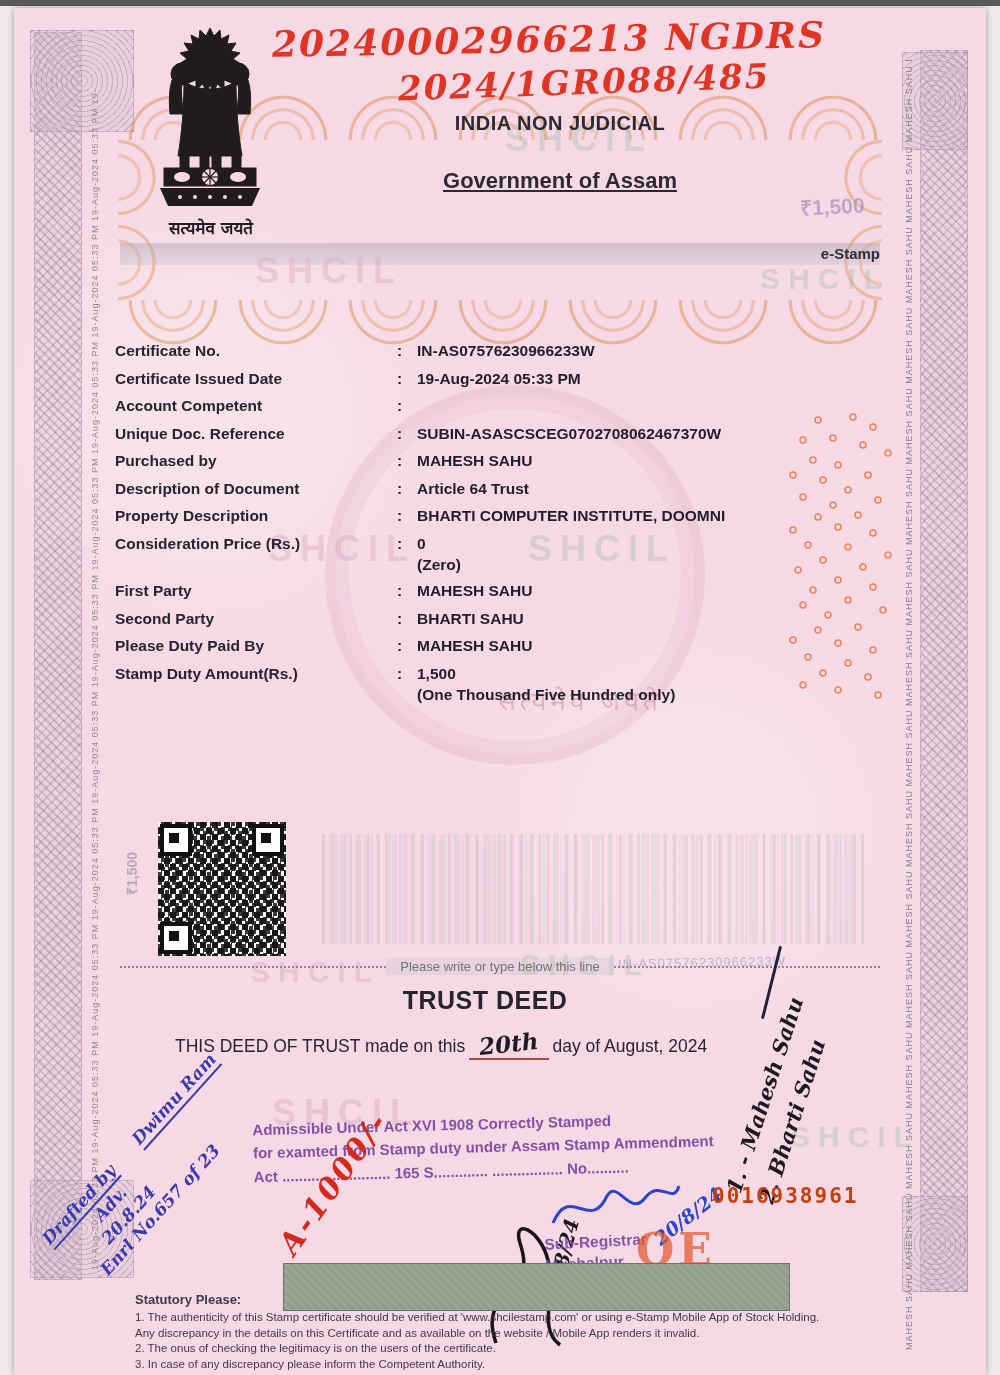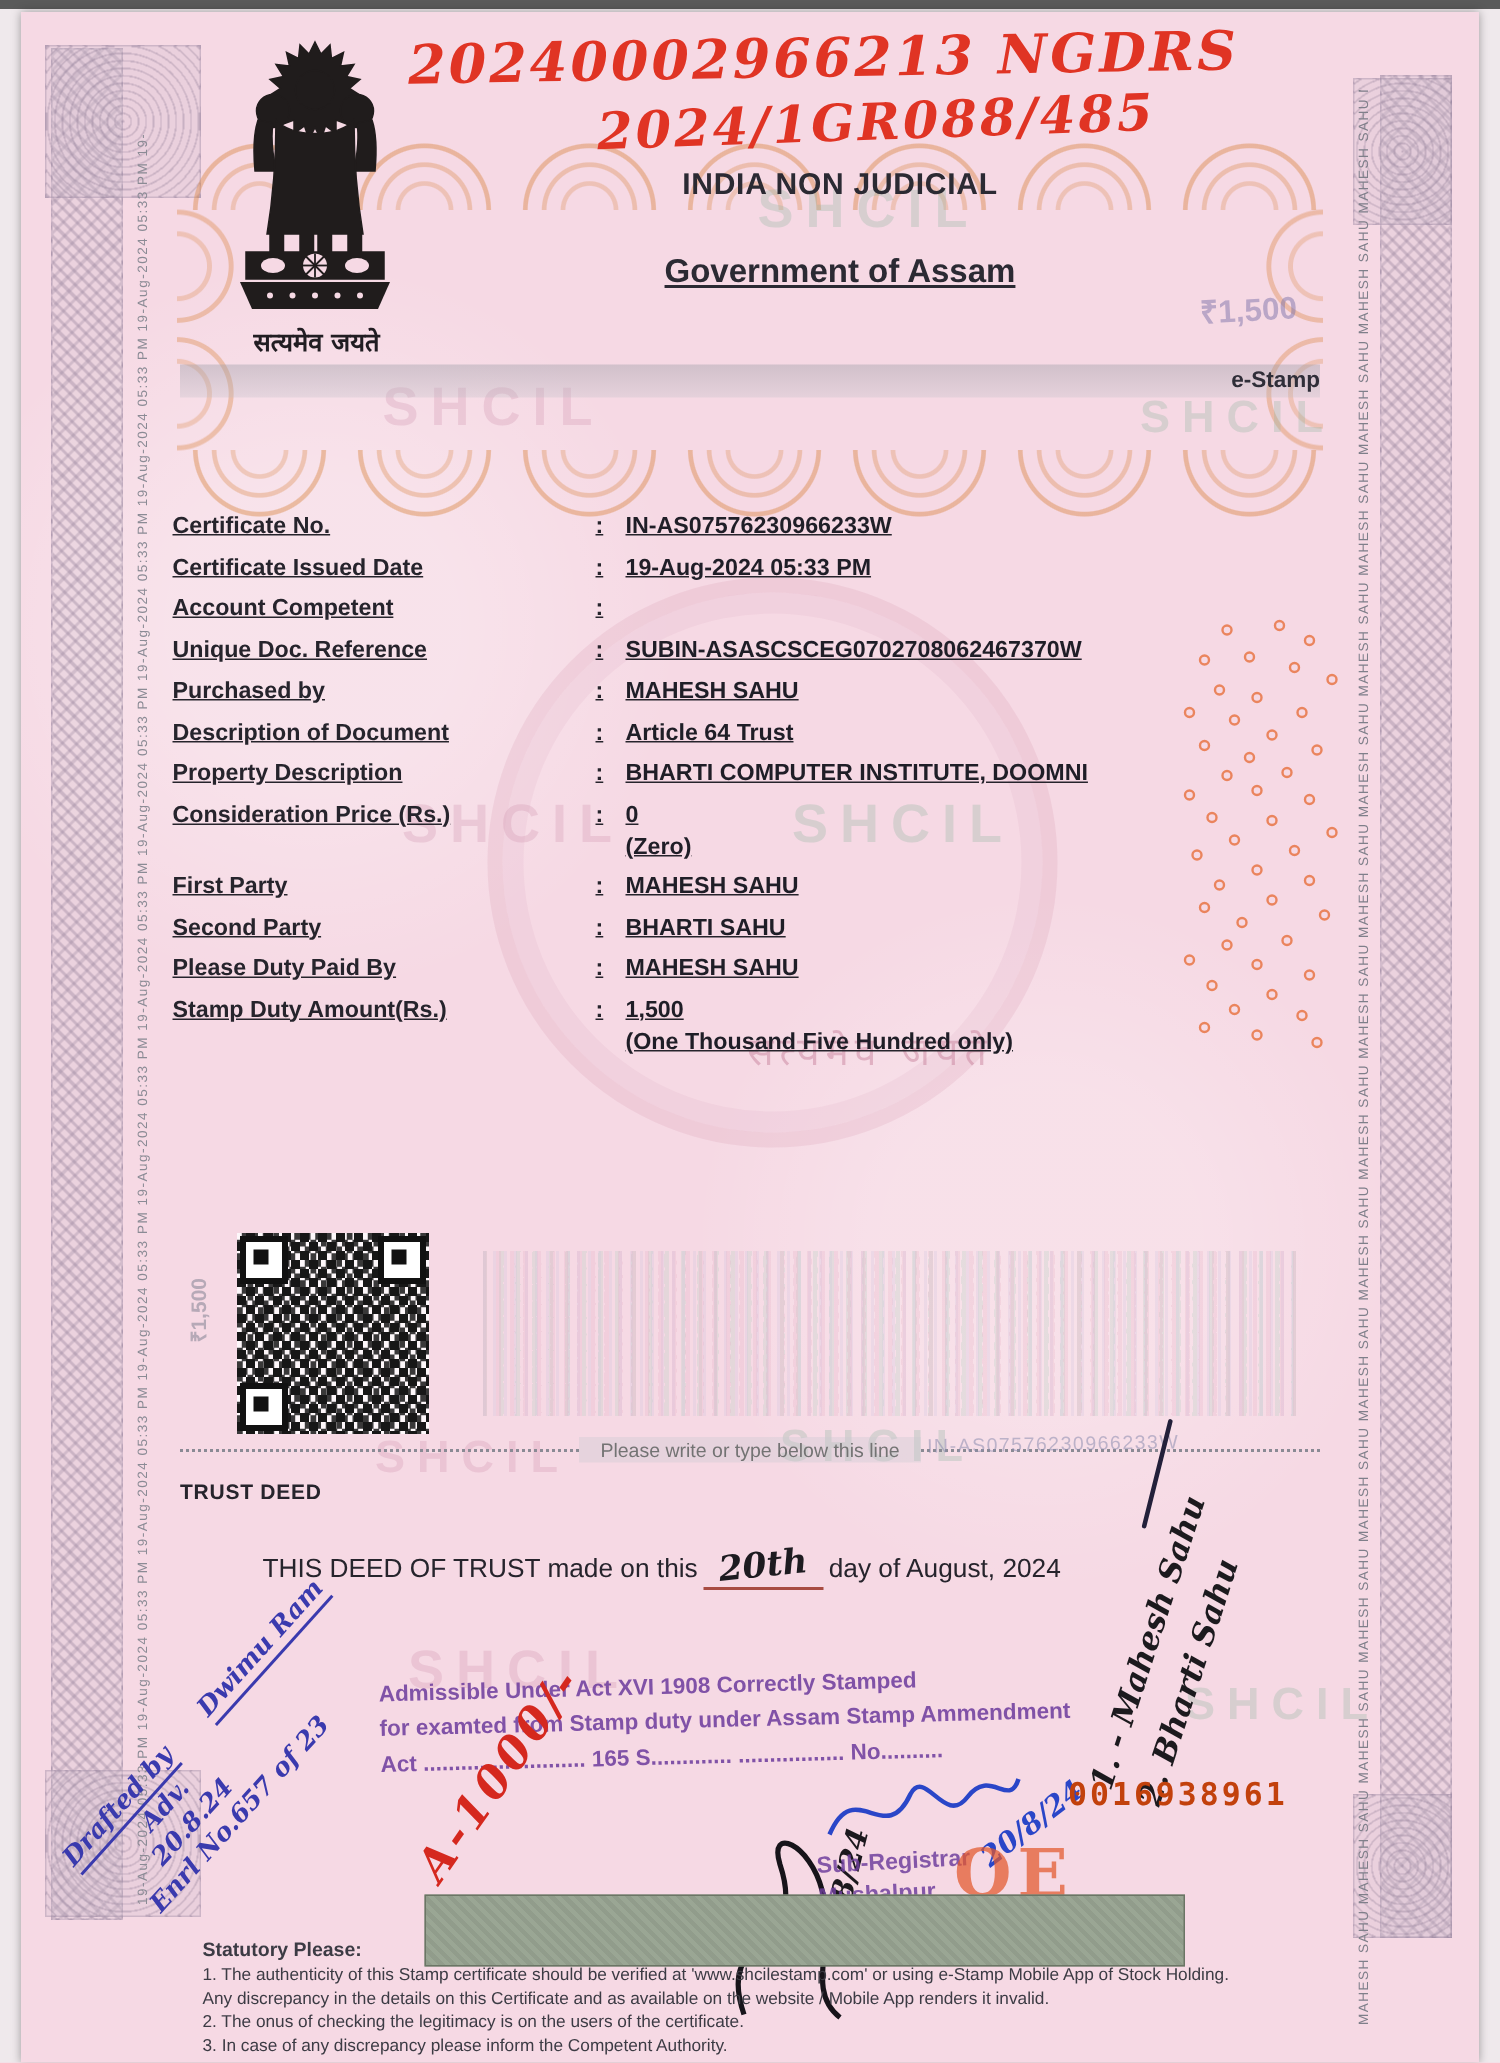--- a/index.html
+++ b/index.html
@@ -46,21 +46,21 @@
   
   .hdr{position:absolute;left:300px;width:520px;text-align:center;color:#2b2a33;}
   #title{top:112px;font-size:20px;font-weight:bold;letter-spacing:.5px;}
   #subtitle{top:168px;font-size:22px;font-weight:bold;text-decoration:underline;}
   #estampband{position:absolute;left:120px;top:243px;width:760px;height:22px;
     background:linear-gradient(180deg, rgba(158,158,168,.42), rgba(190,190,198,.30));
     text-align:right;font-size:15px;font-weight:bold;color:#2f2e38;line-height:22px;}
   #emblem-caption{position:absolute;left:146px;top:216px;width:130px;text-align:center;
     font-size:17px;font-weight:bold;color:#211d22;font-family:"DejaVu Sans",sans-serif;}
   
-  #cert{position:absolute;left:115px;top:342px;width:740px;font-size:15.5px;color:#26242c;text-decoration:underline;}
+  #cert{position:absolute;left:115px;top:342px;width:740px;font-size:15.5px;color:#26242c;}
   .crow{display:flex;margin-bottom:9.5px;}
   .clabel{width:282px;font-weight:600;flex-shrink:0;}
   .ccolon{width:20px;font-weight:700;flex-shrink:0;}
   .cval{font-weight:600;color:#1f1e27;}
   .cval.heavy{font-weight:800;}
   .crow2{margin:-6px 0 8px 302px;font-weight:600;color:#1f1e27;}
   
   .wm{position:absolute;font-weight:bold;letter-spacing:8px;pointer-events:none;}
   .wm.pink{color:rgba(210,150,175,.30);}
   .wm.green{color:rgba(150,185,165,.32);}
@@ -88,22 +88,22 @@
   
   #waveband{position:absolute;left:322px;top:834px;width:542px;height:110px;opacity:.8;background:
       repeating-linear-gradient(88deg, rgba(226,170,192,.30) 0 3px, transparent 3px 9px),
       repeating-linear-gradient(92deg, rgba(165,205,185,.28) 0 3px, transparent 3px 11px),
       repeating-linear-gradient(90deg, rgba(180,180,220,.20) 0 2px, transparent 2px 7px);
     background-size:100% 9px,100% 11px,100% 7px;}
   
   #writeline{position:absolute;left:120px;top:958px;width:760px;display:flex;align-items:center;}
   .dotfill{flex-grow:1;border-bottom:2px dotted #8a8a94;height:1px;}
   #writelabel{padding:1px 14px;background:rgba(200,200,208,.35);font-size:13px;color:#737373;white-space:nowrap;}
-  #deedtitle{position:absolute;left:120px;top:986px;width:730px;text-align:left;
-    font-size:14px;font-weight:bold;color:#26242c;letter-spacing:.5px;}
+  #deedtitle{position:absolute;left:120px;top:986px;width:730px;text-align:center;
+    font-size:25px;font-weight:bold;color:#26242c;letter-spacing:.5px;}
   #deedline{position:absolute;left:175px;top:1030px;width:650px;font-size:17.5px;color:#26242c;}
   #deed-day{display:inline-block;border-bottom:2px solid #a84c42;padding:0 10px 1px;margin:0 4px;}
   #deed-day span{display:inline-block;font-family:"DejaVu Serif",serif;font-style:italic;font-weight:bold;
     font-size:23px;color:#1d1b20;transform:rotate(-6deg);}
   
   .hw{font-family:"DejaVu Serif",serif;font-style:italic;position:absolute;}
   #hw-top1{left:272px;top:18px;font-size:36px;font-weight:bold;color:#e03424;transform:rotate(-1deg);letter-spacing:2px;}
   #hw-top2{left:398px;top:62px;font-size:34px;font-weight:bold;color:#e03424;transform:rotate(-2deg);letter-spacing:2px;}
   #hw-signs{left:660px;top:1040px;width:260px;transform:rotate(-72deg);color:#1c1a1e;
     font-size:21px;font-weight:bold;line-height:34px;white-space:nowrap;}

